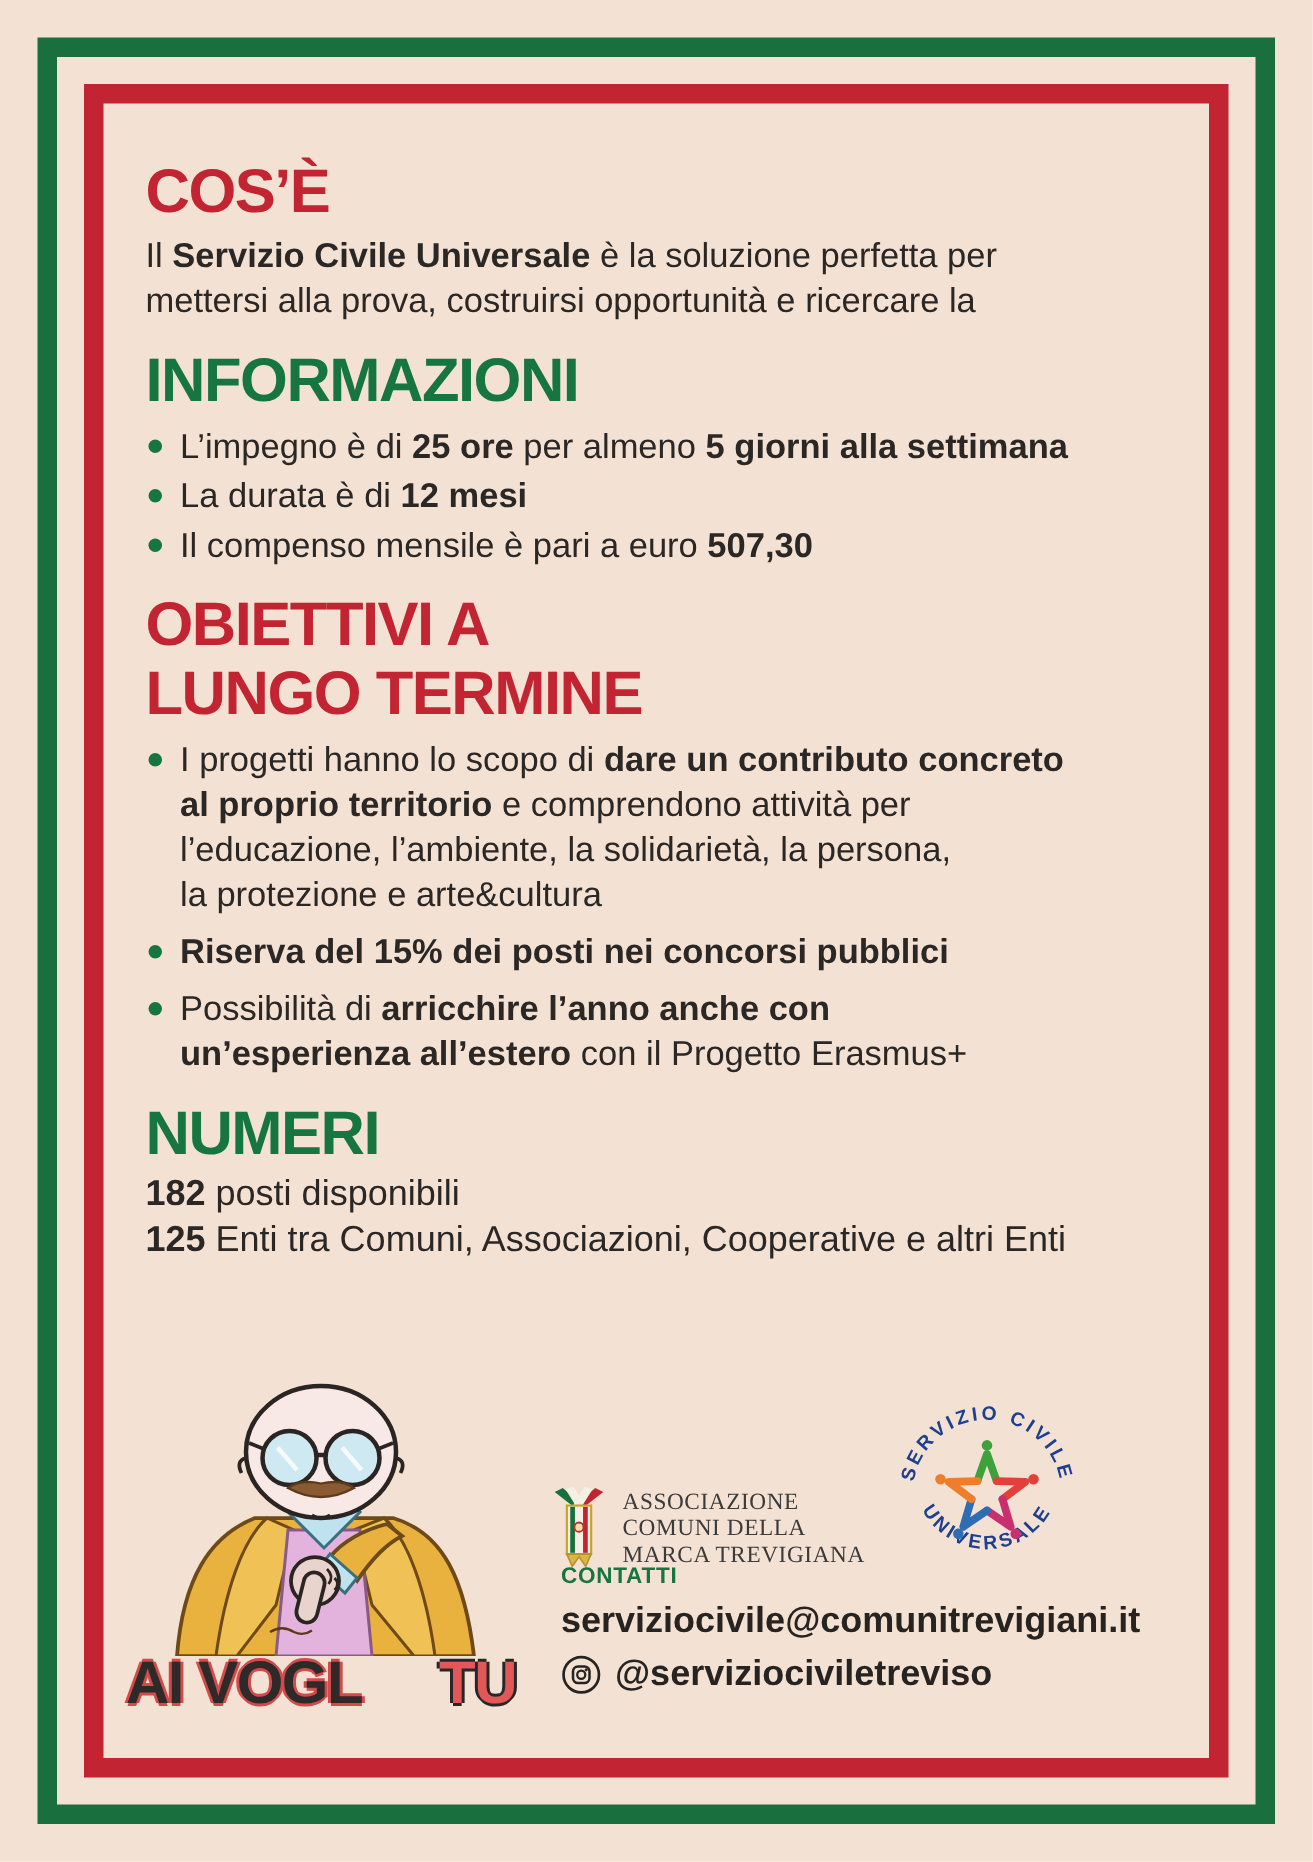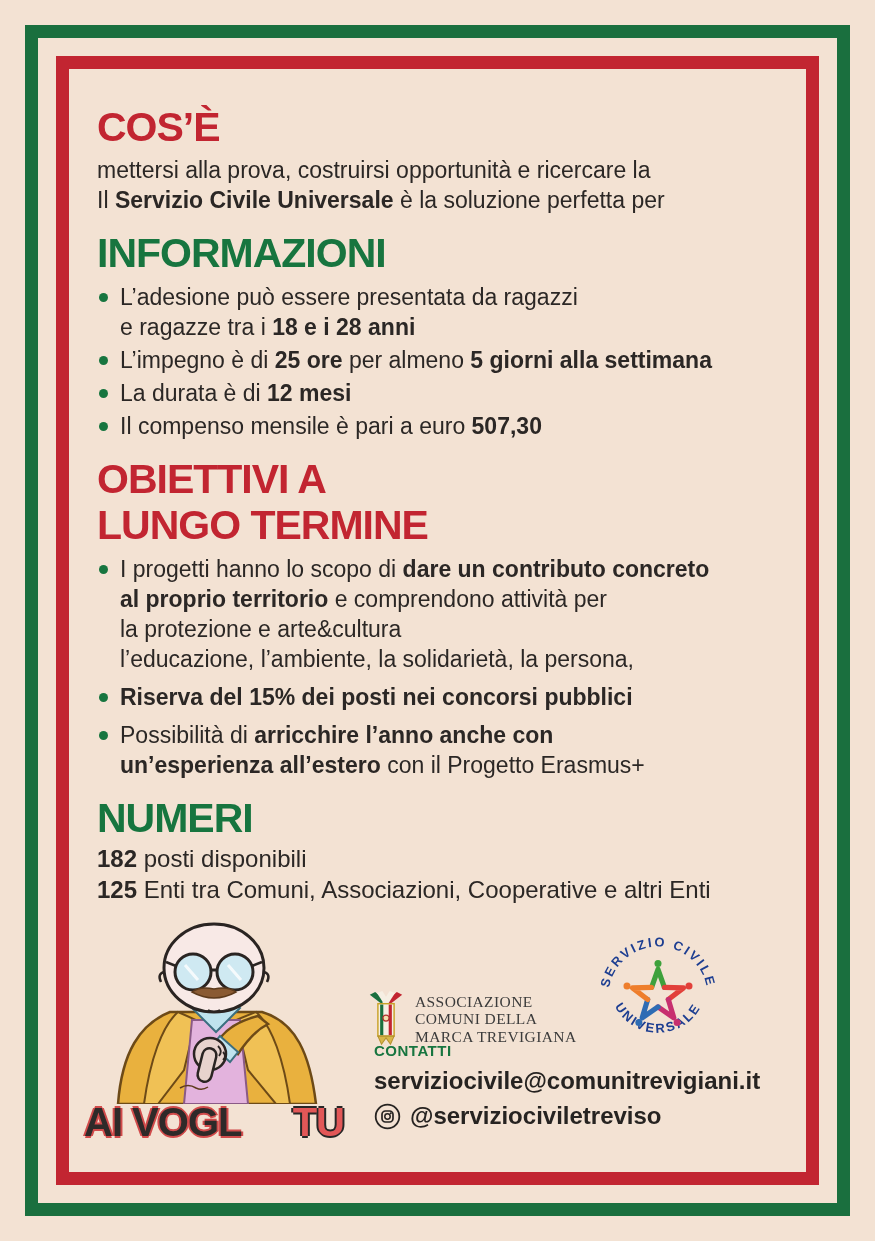--- a/index.html
+++ b/index.html
@@ -63,35 +63,28 @@
 
 <div class="poster">
   <div class="frame frame-green"></div>
   <div class="frame frame-red"></div>
 
   <main class="content">
 
     <section>
       <h1 class="h red">COS’È</h1>
       <p class="body-txt para">
+        <span class="ln"><span>Il </span><b>Servizio Civile Universale</b><span> è la soluzione perfetta per</span></span>
         <span class="ln">mettersi alla prova, costruirsi opportunità e ricercare la</span>
-        <span class="ln"><span>Il </span><b>Servizio Civile Universale</b><span> è la soluzione perfetta per</span></span>
       </p>
     </section>
 
     <section class="mt-sec">
       <h2 class="h green">INFORMAZIONI</h2>
       <ul class="bullets body-txt">
-        <li>
-          <span class="dot"></span>
-          <span class="btext">
-            <span class="ln">L’adesione può essere presentata da ragazzi</span>
-            <span class="ln"><span>e ragazze tra i </span><b>18 e i 28 anni</b></span>
-          </span>
-        </li>
         <li>
           <span class="dot"></span>
           <span class="btext">
             <span class="ln"><span>L’impegno è di </span><b>25 ore</b><span> per almeno </span><b>5 giorni alla settimana</b></span>
           </span>
         </li>
         <li>
           <span class="dot"></span>
           <span class="btext">
             <span class="ln"><span>La durata è di </span><b>12 mesi</b></span>
@@ -110,22 +103,22 @@
       <h2 class="h red">
         <span class="ln">OBIETTIVI A</span>
         <span class="ln">LUNGO TERMINE</span>
       </h2>
       <ul class="bullets body-txt">
         <li>
           <span class="dot"></span>
           <span class="btext">
             <span class="ln"><span>I progetti hanno lo scopo di </span><b>dare un contributo concreto</b></span>
             <span class="ln"><b>al proprio territorio</b><span> e comprendono attività per</span></span>
+            <span class="ln">l’educazione, l’ambiente, la solidarietà, la persona,</span>
             <span class="ln">la protezione e arte&amp;cultura</span>
-            <span class="ln">l’educazione, l’ambiente, la solidarietà, la persona,</span>
           </span>
         </li>
         <li class="gap">
           <span class="dot"></span>
           <span class="btext">
             <span class="ln"><b>Riserva del 15% dei posti nei concorsi pubblici</b></span>
           </span>
         </li>
         <li class="gap">
           <span class="dot"></span>

